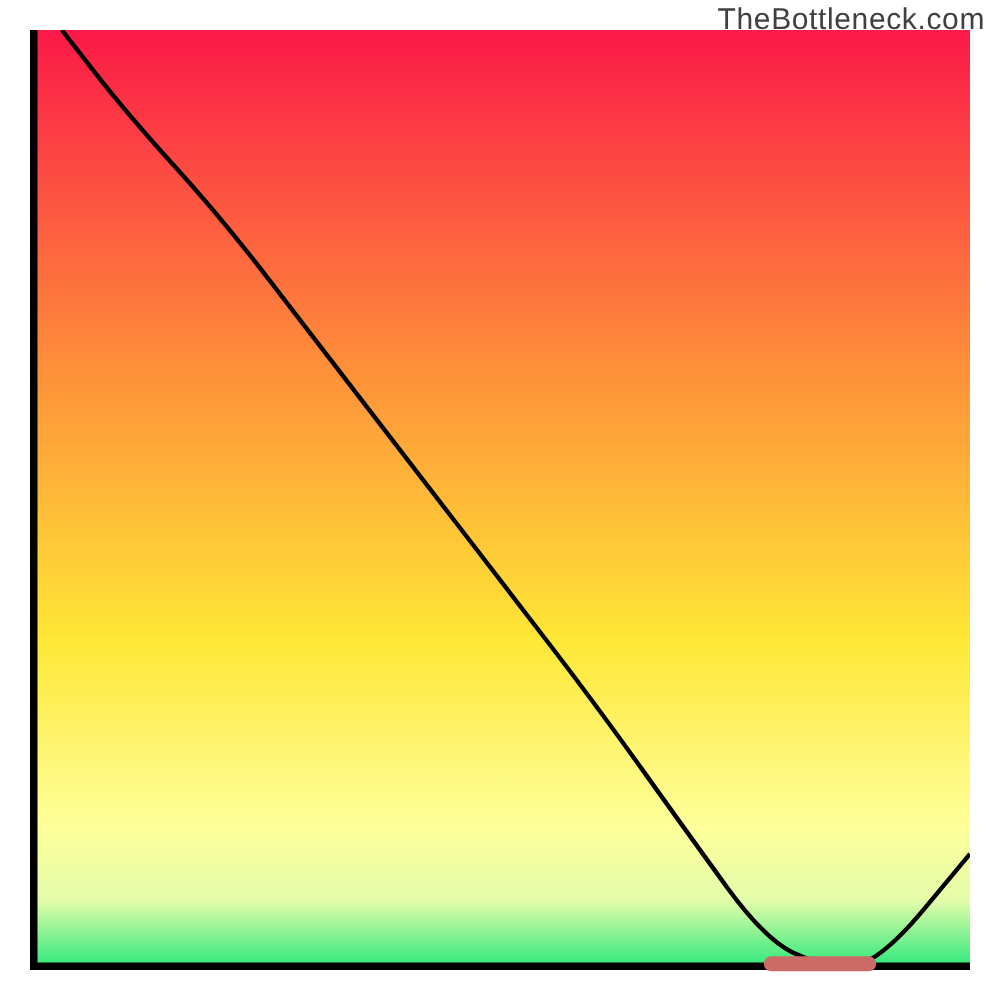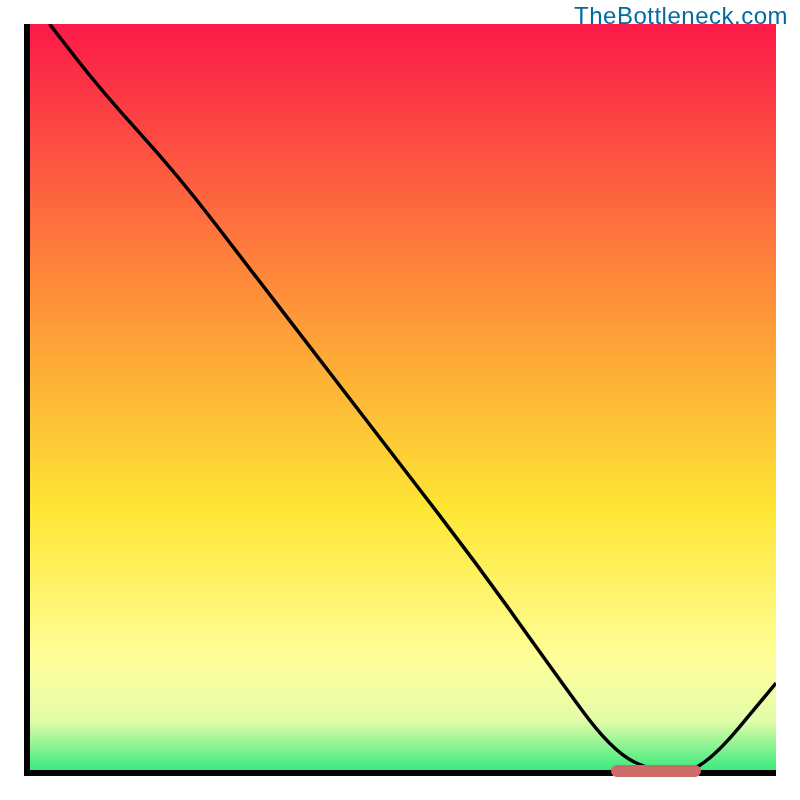--- a/index.html
+++ b/index.html
@@ -15,21 +15,21 @@
     position: relative;
     width: 800px;
     height: 800px;
   }
   .watermark {
     position: absolute;
     top: 2px;
     right: 12px;
     font-size: 24px;
     font-weight: 500;
-    color: #0369a1;
+    color: #404040;
     letter-spacing: 0.5px;
     z-index: 3;
   }
   .plot-area {
     position: absolute;
     left: 24px;
     top: 24px;
     width: 752px;
     height: 752px;
   }

